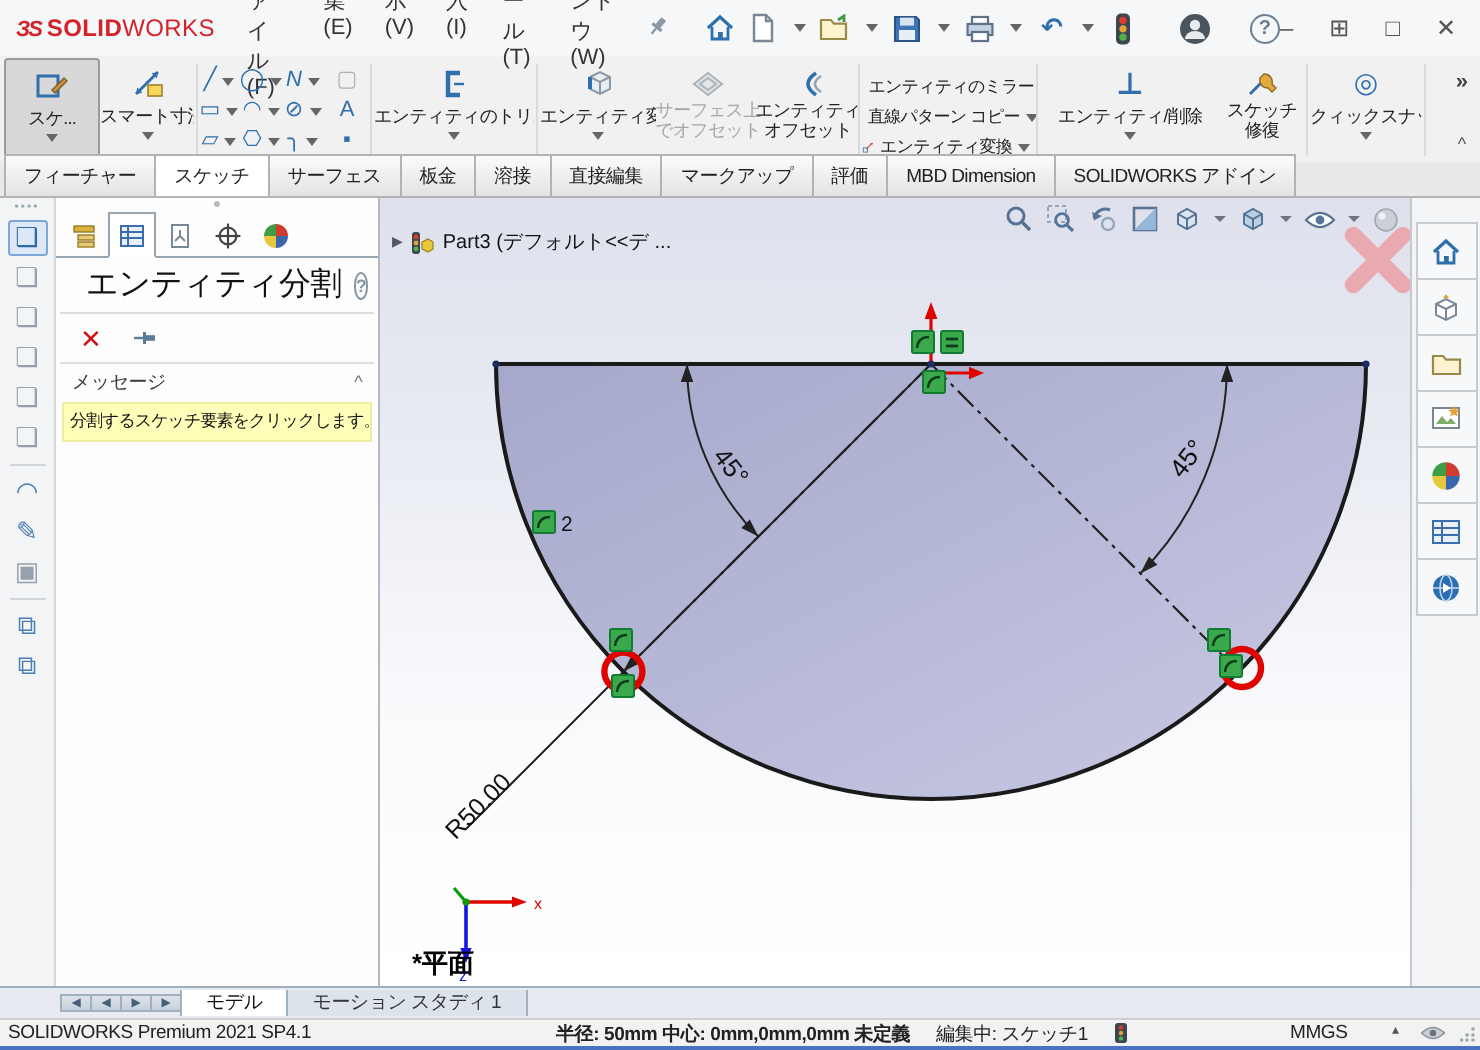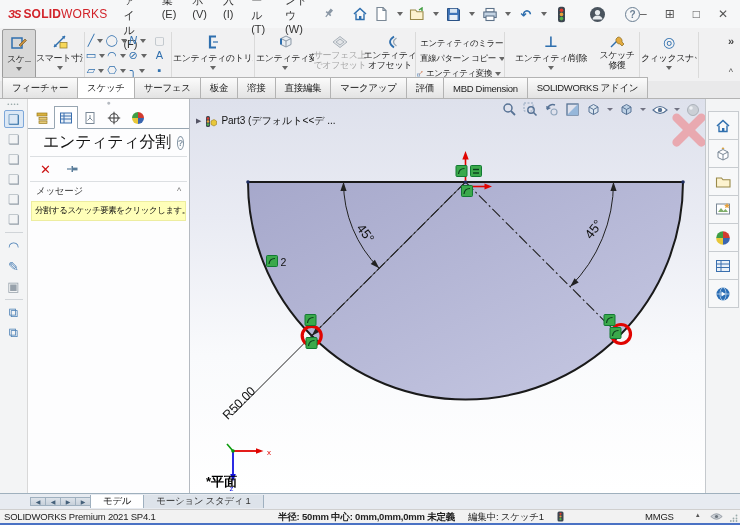--- a/index.html
+++ b/index.html
@@ -190,21 +190,21 @@
     </div>
     <div class="win-controls">
       <span>–</span>
       <span>⊞</span>
       <span>□</span>
       <span>✕</span>
     </div>
   </div>
 
   <div class="ribbon">
-    <div class="bigbtn pressed" style="width:34px">
+    <div class="bigbtn pressed" style="width:48px">
       <span class="ic">
           <svg width="18" height="18" viewBox="0 0 18 18">
             <rect x="2" y="4" width="10" height="10" fill="none" stroke="#2f6fae" stroke-width="1.5"></rect>
             <path d="M9 11 L15 5 L16.5 6.5 L10.5 12.5 Z" fill="#c8913f" stroke="#7a5a28" stroke-width="0.7"></path>
           </svg>
         </span>
       <span class="lbl">スケ...</span>
       <span class="drop mini-caret"></span>
     </div>
     <div class="bigbtn" style="width:47px">

